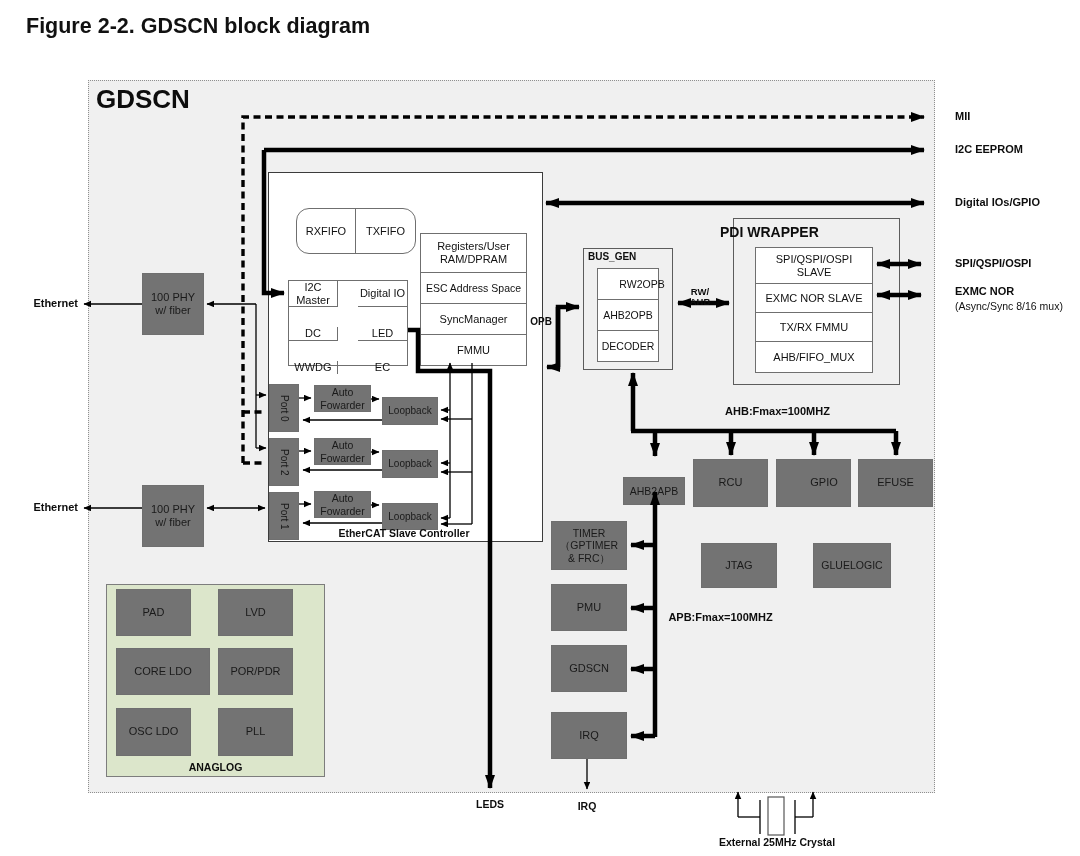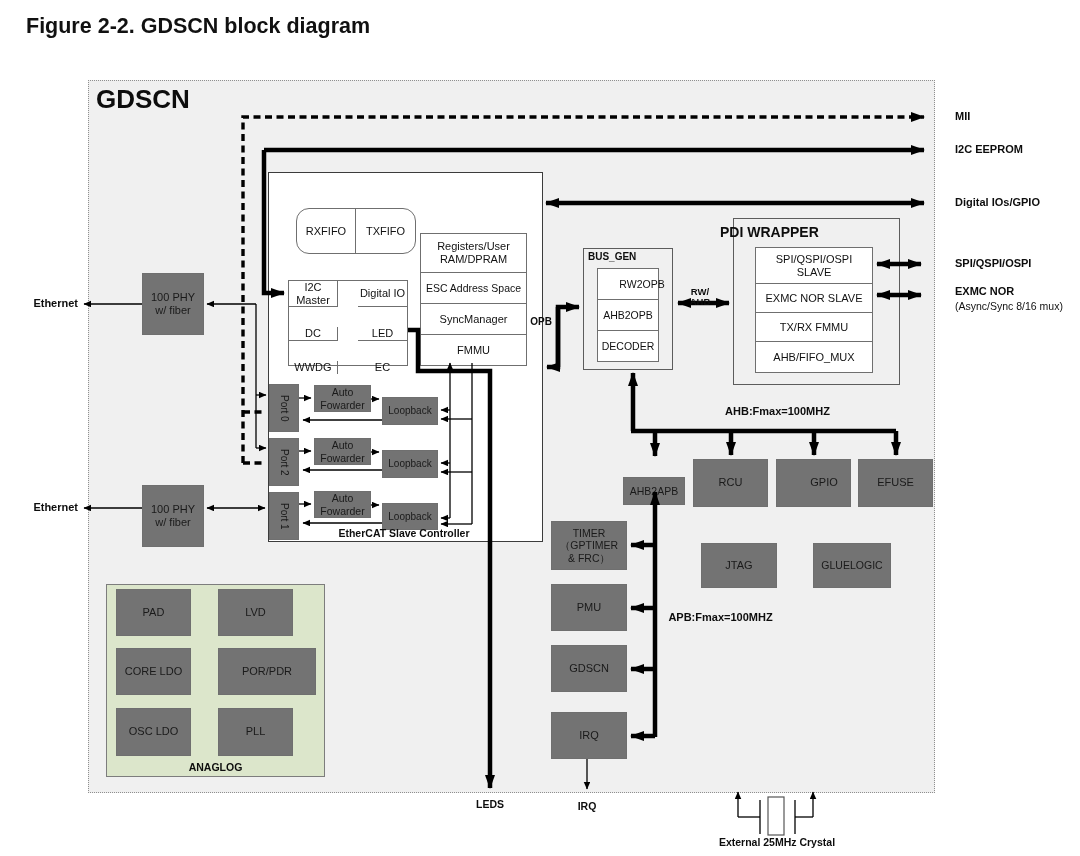--- a/index.html
+++ b/index.html
@@ -106,22 +106,22 @@
 （GPTIMER
 &amp; FRC）</div>
 <div class="bx" style="left:551px;top:584px;width:76px;height:47px;">PMU</div>
 <div class="bx" style="left:551px;top:645px;width:76px;height:47px;">GDSCN</div>
 <div class="bx" style="left:551px;top:712px;width:76px;height:47px;">IRQ</div>
 
 <div class="frame" style="left:106px;top:584px;width:219px;height:193px;background:#dce6cb;border:1px solid #7d7d7d;"></div>
 <div class="lbl sm" style="left:106px;top:761px;width:219px;text-align:center;">ANAGLOG</div>
 <div class="bx" style="left:116px;top:589px;width:75px;height:47px;">PAD</div>
 <div class="bx" style="left:218px;top:589px;width:75px;height:47px;">LVD</div>
-<div class="bx" style="left:116px;top:648px;width:75px;height:47px;">CORE LDO</div>
-<div class="bx" style="left:218px;top:648px;width:98px;height:47px;">POR/PDR</div>
+<div class="bx" style="left:116px;top:648px;width:94px;height:47px;">CORE LDO</div>
+<div class="bx" style="left:218px;top:648px;width:75px;height:47px;">POR/PDR</div>
 <div class="bx" style="left:116px;top:708px;width:75px;height:48px;">OSC LDO</div>
 <div class="bx" style="left:218px;top:708px;width:75px;height:48px;">PLL</div>
 
 <svg class="wires" width="1080" height="856" viewBox="0 0 1080 856">
   <defs>
     <marker id="ab" markerUnits="userSpaceOnUse" markerWidth="16" markerHeight="12" refX="13" refY="5" orient="auto-start-reverse">
       <path d="M0,0 L14,5 L0,10 z" fill="#000"></path>
     </marker>
     <marker id="as" markerUnits="userSpaceOnUse" markerWidth="10" markerHeight="8" refX="7" refY="3.25" orient="auto-start-reverse">
       <path d="M0,0 L7.5,3.25 L0,6.5 z" fill="#000"></path>

